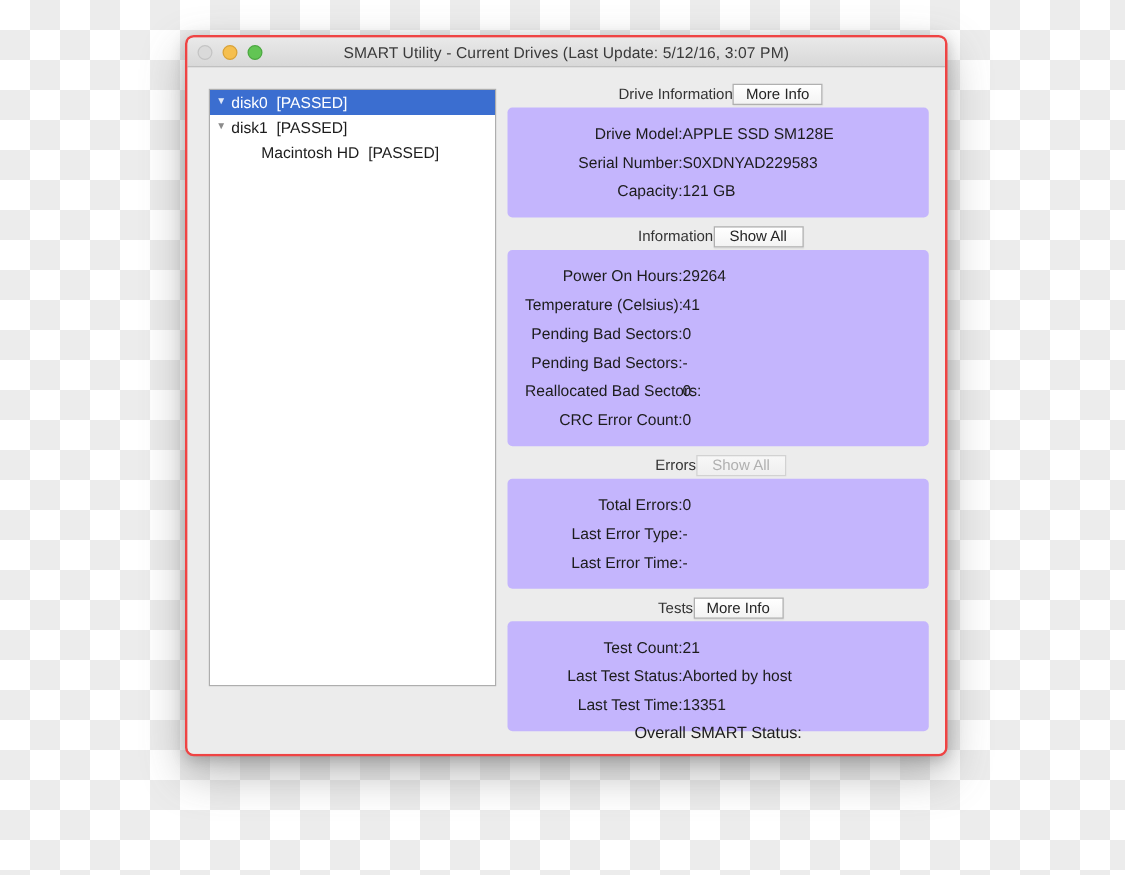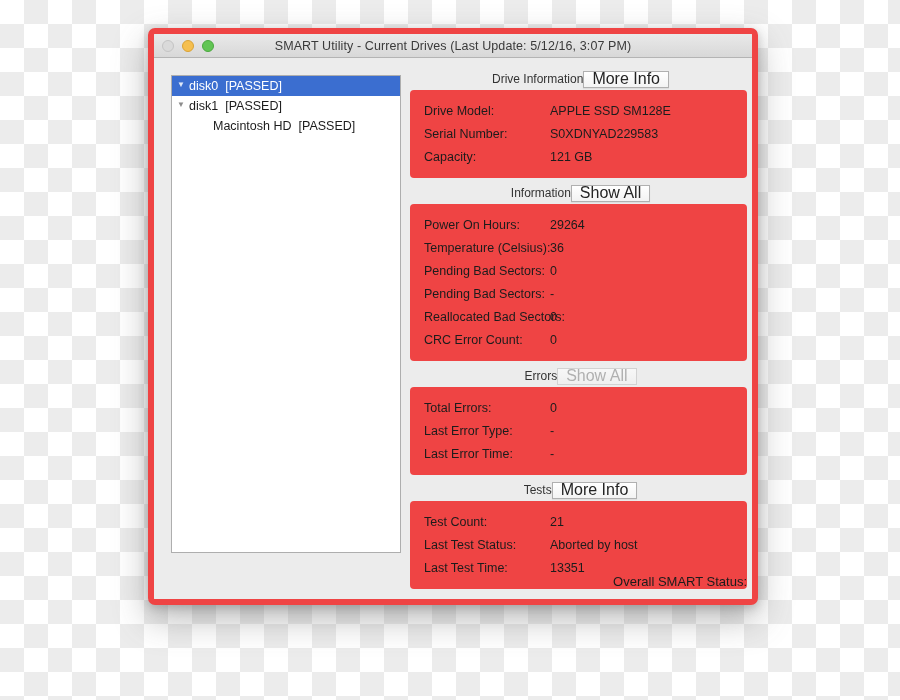--- a/index.html
+++ b/index.html
@@ -24,21 +24,21 @@
   .window {
     position: absolute;
     left: 148px;
     top: 28px;
     width: 610px;
     height: 577px;
     border-radius: 7px;
     background: #ececec;
     box-shadow: 0 14px 34px rgba(90,90,90,0.42), 0 3px 10px rgba(90,90,90,0.30);
     overflow: hidden;
-    border: 6px solid #ef4444;
+    border: 2px solid #ef4444;
     box-sizing: border-box;
   }
   .titlebar {
     height: 23px;
     background: linear-gradient(to bottom, #e9e9e9 0%, #d8d8d8 100%);
     border-bottom: 1px solid #b4b4b4;
     position: relative;
     display: flex;
     align-items: center;
     justify-content: center;
@@ -132,40 +132,41 @@
   .section-title {
     font-size: 12px;
     color: #333333;
   }
   .hdr-button {
     min-width: 72px;
     height: 17px;
     border-radius: 0;
     border: 1px solid #b0b0b0;
     background: linear-gradient(to bottom, #ffffff 0%, #f3f3f3 100%);
-    font-size: 16px;
+    font-size: 12px;
     color: #242424;
     display: flex;
     align-items: center;
     justify-content: center;
     box-sizing: border-box;
     box-shadow: 0 1px 1px rgba(0,0,0,0.06);
     padding: 0 8px;
     cursor: default;
   }
   .hdr-button.disabled {
     color: #b0b0b0;
     border-color: #d2d2d2;
     background: linear-gradient(to bottom, #f7f7f7 0%, #efefef 100%);
     box-shadow: none;
   }
   .panel {
-    background: #ef4444;
+    background: #c4b5fd;
     border-radius: 4px;
     padding: 9px 0 10px 0;
+    text-align: right;
   }
   .row {
     display: flex;
     align-items: center;
     height: 23px;
     font-size: 12.5px;
     color: #1c1c1c;
   }
   .row-label {
     width: 140px;
@@ -176,21 +177,21 @@
   .row-value { white-space: nowrap; }
 
   
   .footer {
     position: absolute;
     left: 256px;
     bottom: 11px;
     width: 337px;
     display: flex;
     align-items: center;
-    justify-content: flex-end;
+    justify-content: center;
   }
   .footer-label {
     font-size: 13px;
     color: #1c1c1c;
     white-space: nowrap;
   }
   .status-badge {
     width: 120px;
     height: 23px;
     background: #66ee33;
@@ -263,21 +264,21 @@
             <div class="section-title">Information</div>
             <div class="hdr-button">Show All</div>
           </div>
           <div class="panel">
             <div class="row">
               <div class="row-label">Power On Hours:</div>
               <div class="row-value">29264</div>
             </div>
             <div class="row">
               <div class="row-label">Temperature (Celsius):</div>
-              <div class="row-value">36</div>
+              <div class="row-value">41</div>
             </div>
             <div class="row">
               <div class="row-label">Pending Bad Sectors:</div>
               <div class="row-value">0</div>
             </div>
             <div class="row">
               <div class="row-label">Pending Bad Sectors:</div>
               <div class="row-value">-</div>
             </div>
             <div class="row">

